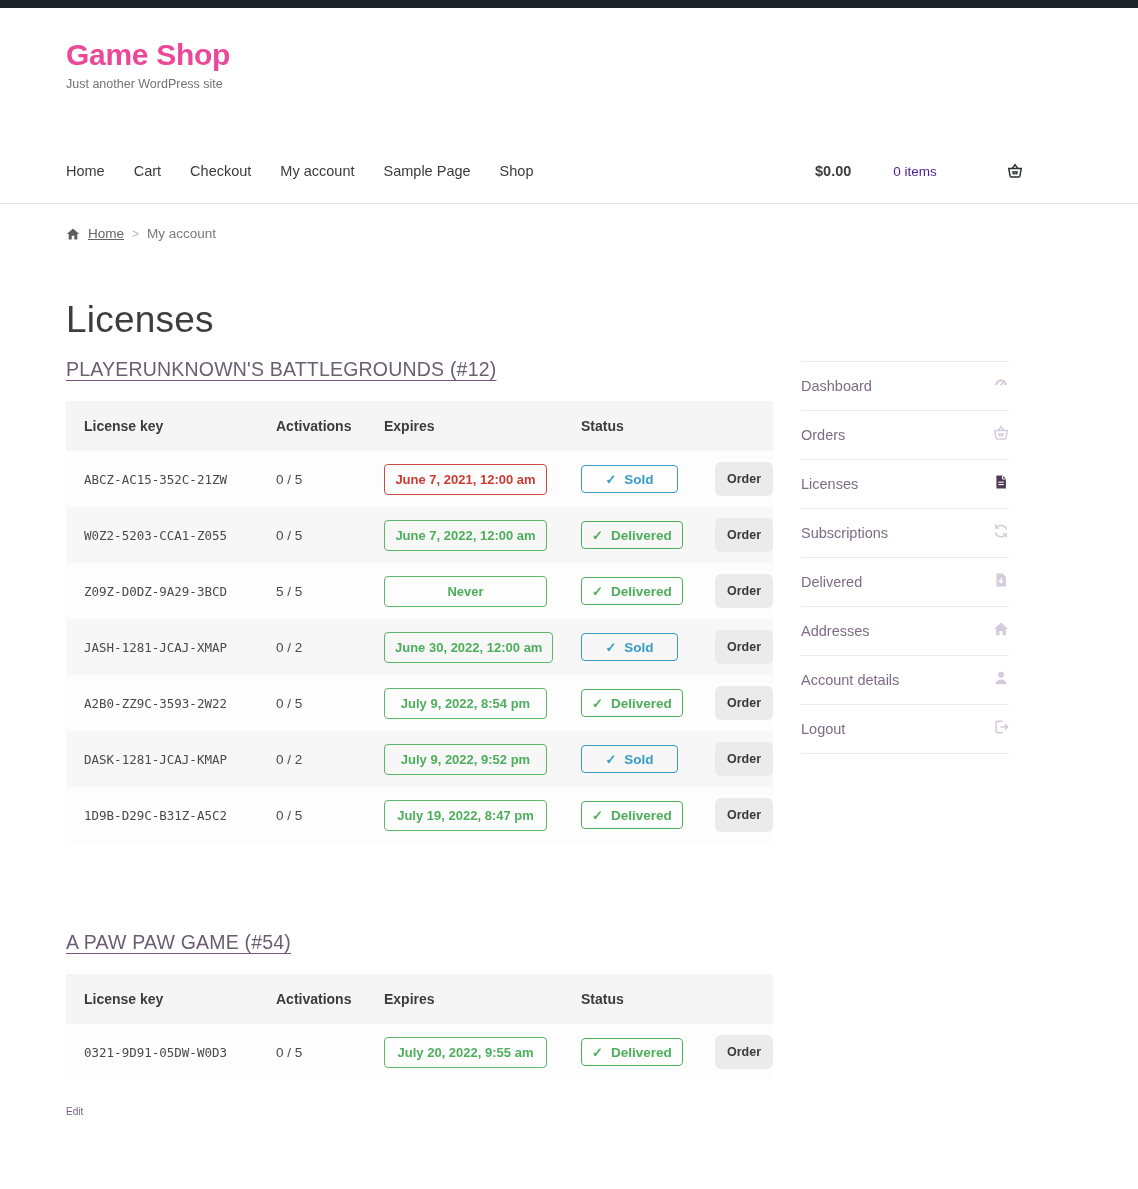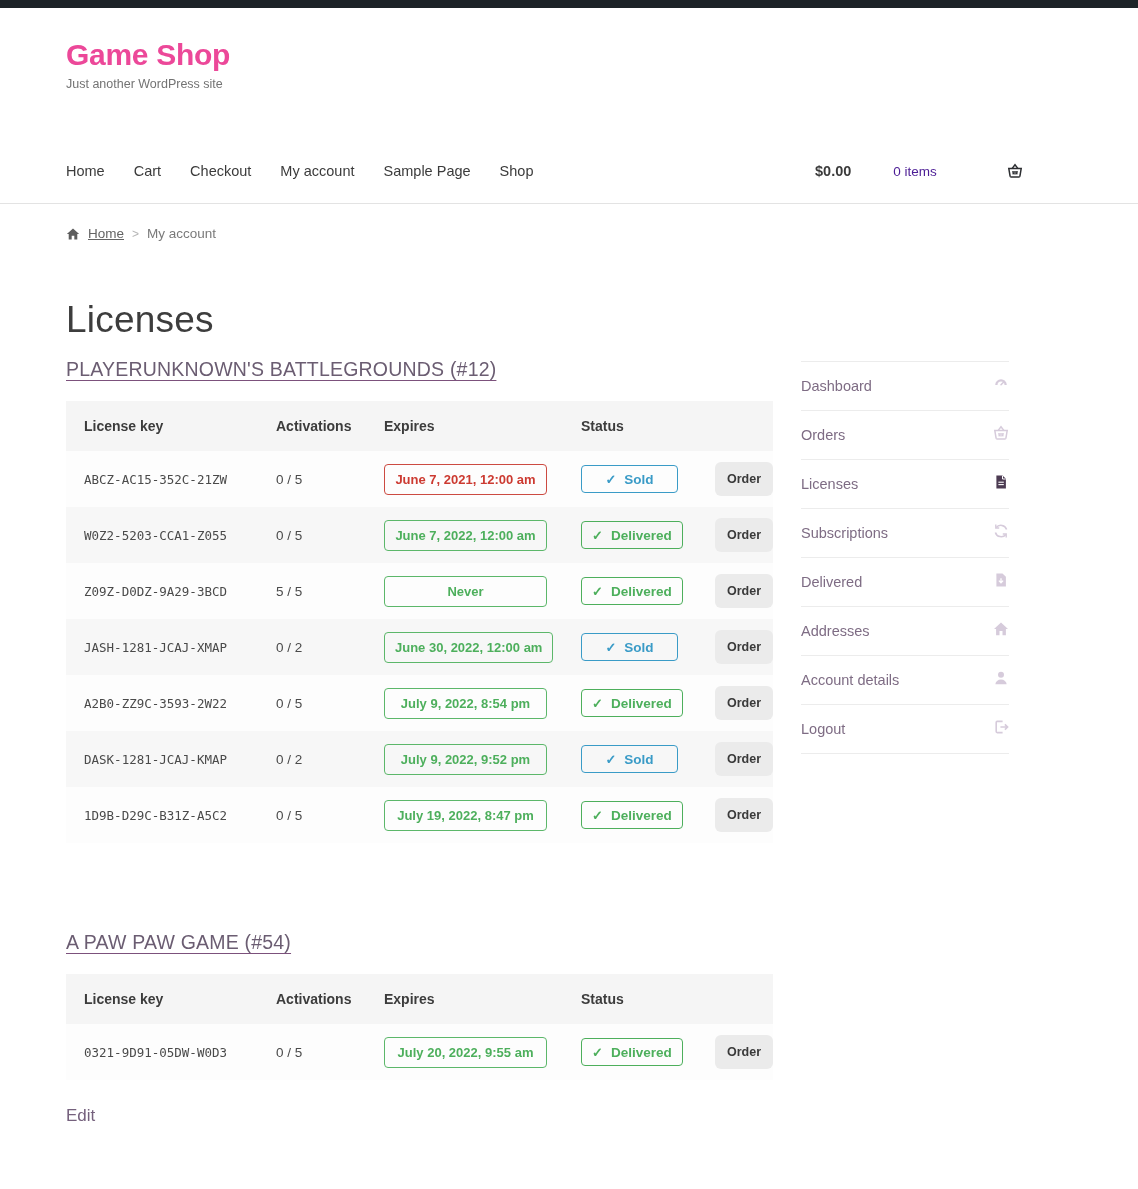--- a/index.html
+++ b/index.html
@@ -68,21 +68,21 @@
   .status-sold { color:#3a9bc7; border-color:#3a9bc7; }
   .status-delivered { color:#4daf5c; border-color:#4daf5c; }
   .status-pill .check { font-size:13px; }
 
   .order-btn { justify-self:start; background:#ebebeb; border:none; border-radius:6px; padding:10px 12px;
     font-family:"Liberation Sans", sans-serif; font-size:12.5px; font-weight:600; color:#3a3a3a; cursor:pointer; }
 
   .section-block + .section-block { margin-top:30px; }
   .section-block:nth-of-type(2) .section-heading { margin-top:58px; }
 
-  .edit-link { display:inline-block; margin-top:26px; font-size:17px; color:#75617d; text-decoration:none; cursor:pointer; }
+  .edit-link { display:inline-block; margin-top:26px; font-size:10px; color:#75617d; text-decoration:none; cursor:pointer; }
 
   
   .sidebar { width:208px; margin-left:28px; padding-top:120px; }
   .sidebar ul { list-style:none; border-top:1px solid #ececec; }
   .sidebar li { display:flex; justify-content:space-between; align-items:center; height:49px;
     border-bottom:1px solid #ececec; cursor:pointer; }
   .sidebar li span.lbl { font-size:14.5px; color:#7e6c84; }
   .sidebar li svg { width:16px; height:16px; color:#d6cbdb; }
   .sidebar li.active svg { color:#4c3b52; }
 

